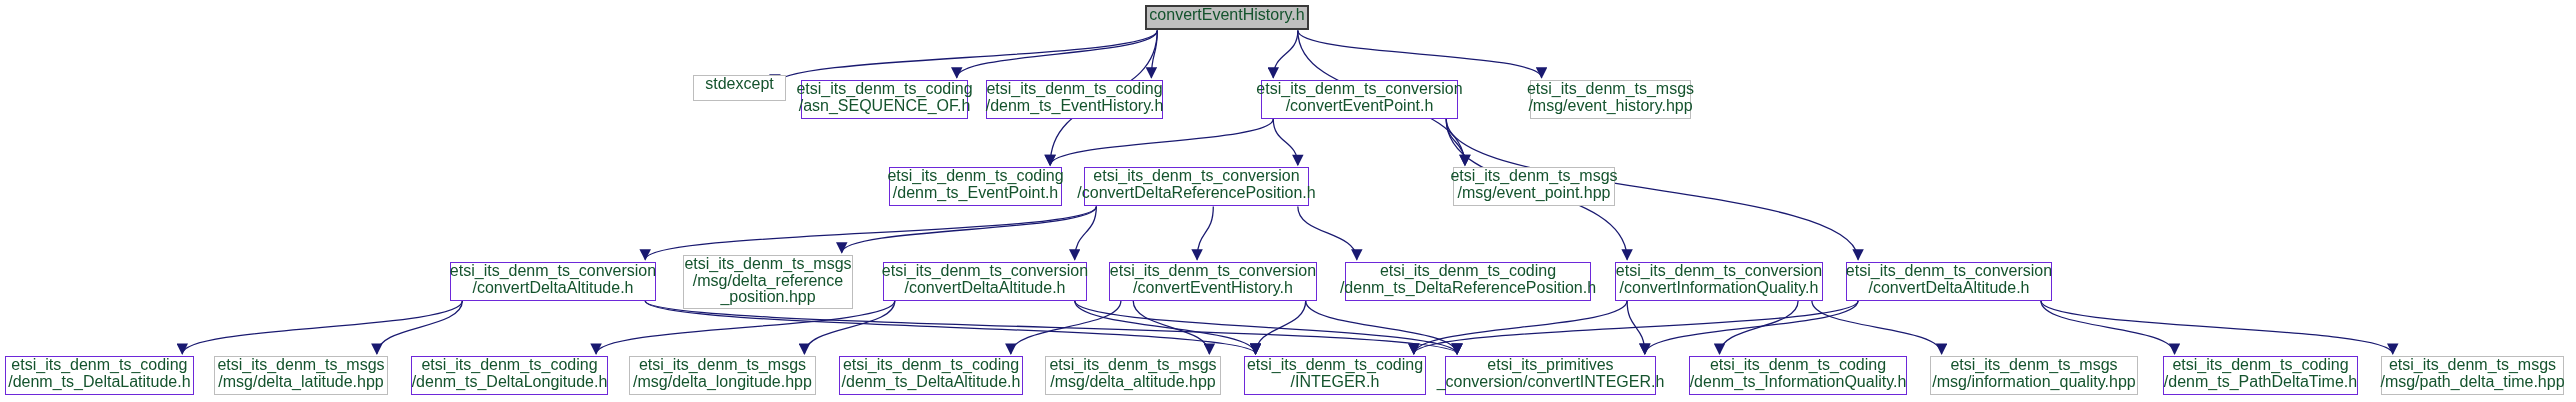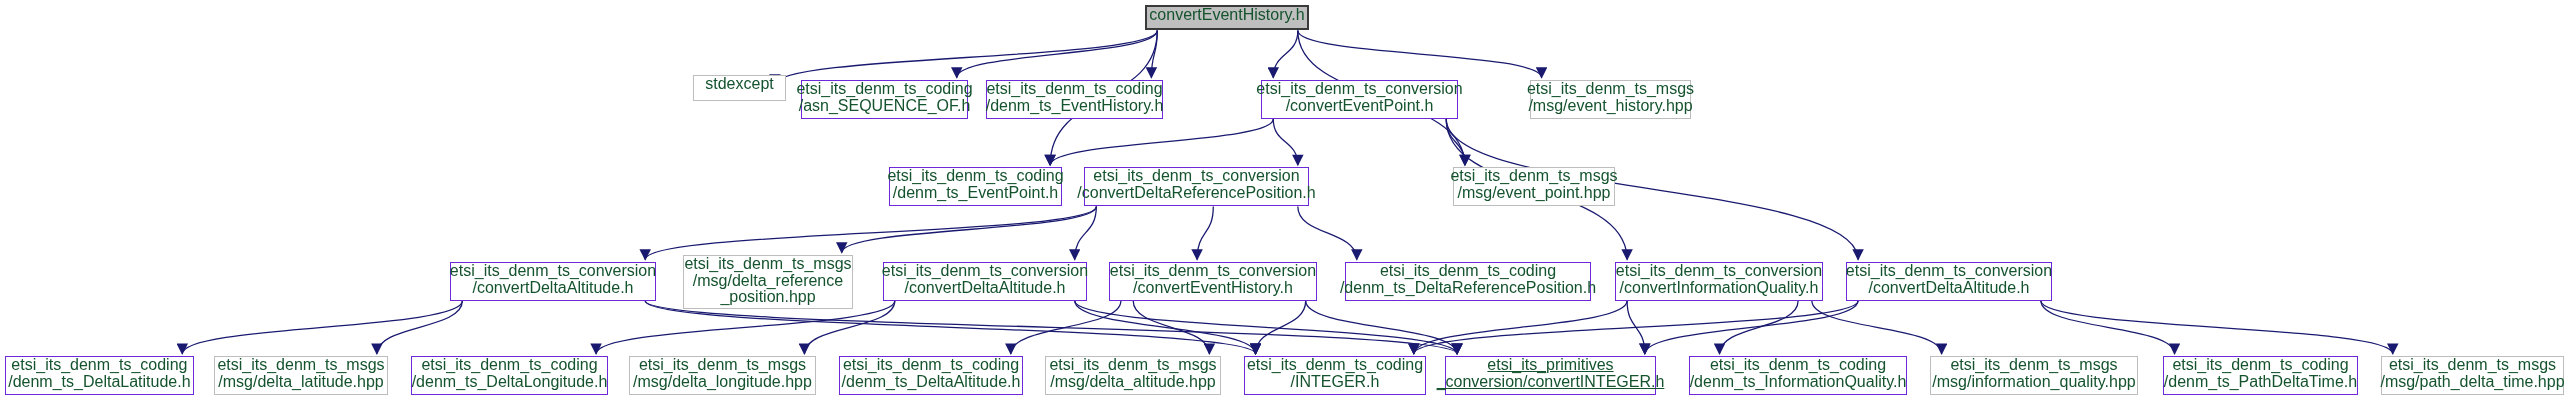--- a/index.html
+++ b/index.html
@@ -173,21 +173,21 @@
       <span>/denm_ts_DeltaAltitude.h</span>
     </div>
     <div class="gnode external" style="left: 1045px; top: 356px; width: 176px; height: 39px; background: rgb(255, 255, 255);">
       <span>etsi_its_denm_ts_msgs</span>
       <span>/msg/delta_altitude.hpp</span>
     </div>
     <div class="gnode internal" style="left: 1244px; top: 356px; width: 182px; height: 39px; background: rgb(255, 255, 255);">
       <span>etsi_its_denm_ts_coding</span>
       <span>/INTEGER.h</span>
     </div>
-    <div class="gnode internal" style="left: 1445px; top: 356px; width: 211px; height: 39px; background: rgb(255, 255, 255); text-decoration: underline;">
+    <div class="gnode internal" style="left: 1445px; top: 356px; width: 211px; height: 39px; background: rgb(255, 255, 255);">
       <span>etsi_its_primitives</span>
       <span>_conversion/convertINTEGER.h</span>
     </div>
     <div class="gnode internal" style="left: 1689px; top: 356px; width: 218px; height: 39px; background: rgb(255, 255, 255);">
       <span>etsi_its_denm_ts_coding</span>
       <span>/denm_ts_InformationQuality.h</span>
     </div>
     <div class="gnode external" style="left: 1930px; top: 356px; width: 208px; height: 39px; background: rgb(255, 255, 255);">
       <span>etsi_its_denm_ts_msgs</span>
       <span>/msg/information_quality.hpp</span>

